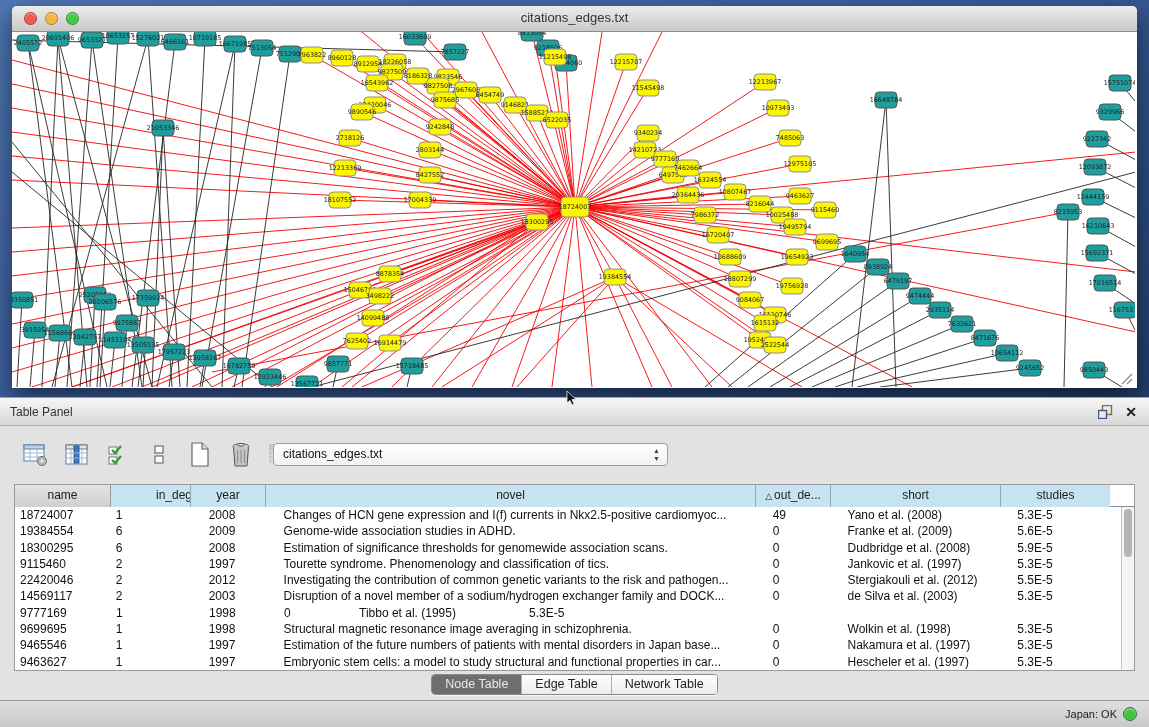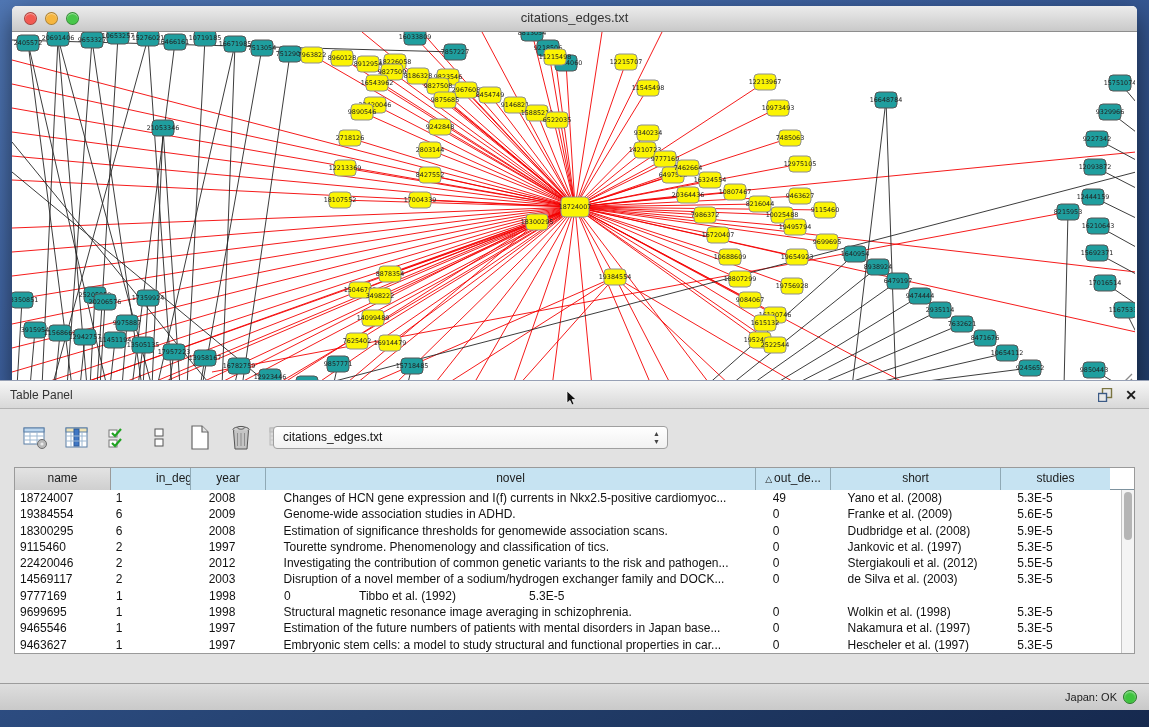--- a/index.html
+++ b/index.html
@@ -26,21 +26,21 @@
   .er { stroke:#f40000; stroke-width:.9; }
   .ek { stroke:#262626; stroke-width:.9; }
   .nt { fill:#1f9e9e; stroke:#555; stroke-width:1; }
   .ny { fill:#fbf403; stroke:#8f8f8f; stroke-width:1; }
   .grip { position:absolute; right:2px; bottom:2px; width:14px; height:14px; }
 
   
   .cursor { position:absolute; left:566px; top:391px; z-index:30; }
 
   
-  .table-panel { position:absolute; left:0; top:380px; width:1149px; height:330px;
+  .table-panel { position:absolute; left:0; top:397px; width:1149px; height:330px;
     background:#e2e2e2; border-top:1px solid #96a0b5;text-decoration:underline; }
   .panel-titlebar { position:relative; height:28px;
     background:linear-gradient(#f6f6f6,#d8d8d8); border-bottom:1px solid #b3b3b3; }
   .panel-title { position:absolute; left:10px; top:7px; font-size:12px; color:#333; }
   .panel-icons { position:absolute; right:12px; top:6px; display:flex; gap:12px; align-items:center; }
   .close-x { font-size:14px; font-weight:bold; color:#1a1a1a; line-height:16px; cursor:default; }
 
   .toolbar { position:absolute; left:22px; top:40px; height:34px; display:flex;
     align-items:center; gap:13px; }
   .tbtn { width:28px; height:28px; display:flex; align-items:center; justify-content:center; }
@@ -685,21 +685,21 @@
             <div class="td" style="width: 490px;">Disruption of a novel member of a sodium/hydrogen exchanger family and DOCK...</div>
             <div class="td" style="width: 75px;">0</div>
             <div class="td" style="width: 170px;">de Silva et al. (2003)</div>
             <div class="td" style="width: 109px;">5.3E-5</div>
           </div>
           <div class="tr">
             <div class="td" style="width: 96px;">9777169</div>
             <div class="td" style="width: 93px;">1</div>
             <div class="td" style="width: 75px;">1998</div>
             <div class="td" style="width: 75px;">0</div>
-            <div class="td" style="width: 170px;">Tibbo et al. (1992)</div>
+            <div class="td" style="width: 170px;">Tibbo et al. (1995)</div>
             <div class="td" style="width: 109px;">5.3E-5</div>
           </div>
           <div class="tr">
             <div class="td" style="width: 96px;">9699695</div>
             <div class="td" style="width: 93px;">1</div>
             <div class="td" style="width: 75px;">1998</div>
             <div class="td" style="width: 490px;">Structural magnetic resonance image averaging in schizophrenia.</div>
             <div class="td" style="width: 75px;">0</div>
             <div class="td" style="width: 170px;">Wolkin et al. (1998)</div>
             <div class="td" style="width: 109px;">5.3E-5</div>
@@ -721,19 +721,26 @@
             <div class="td" style="width: 75px;">0</div>
             <div class="td" style="width: 170px;">Hescheler et al. (1997)</div>
             <div class="td" style="width: 109px;">5.3E-5</div>
           </div>
         </div>
       <div class="vscroll">
         <div class="vthumb"></div>
       </div>
     </div>
 
+    <div class="tabbar">
+      <span class="seg" id="seg">
+          <span class="tab sel">Node Table</span>
+          <span class="tab">Edge Table</span>
+          <span class="tab">Network Table</span>
+        </span>
+    </div>
 
     <div class="statusbar">
       <span class="mem-label">Japan: OK</span>
       <span class="mem-dot"></span>
     </div>
   </div>
 </div>
 
 </body></html>

